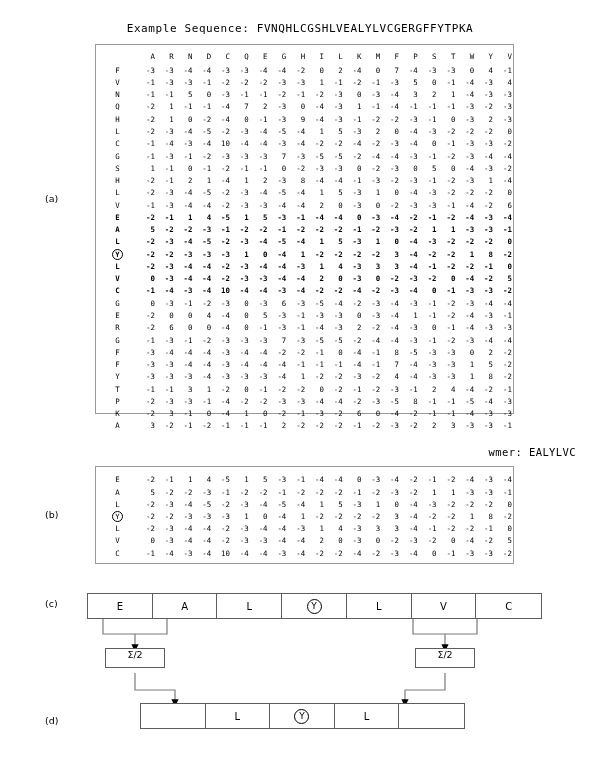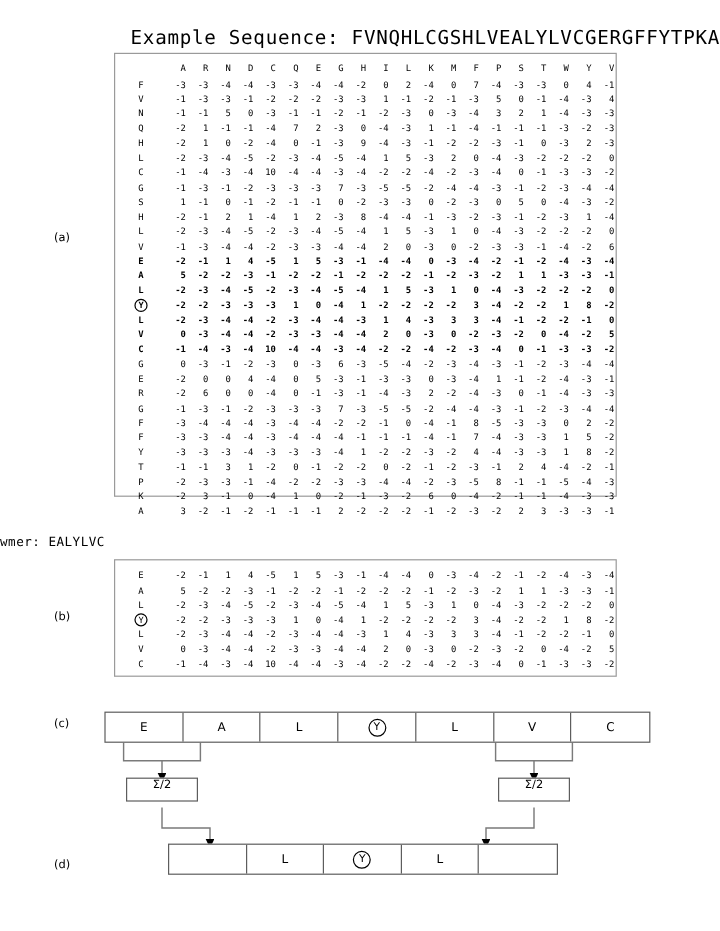--- a/index.html
+++ b/index.html
@@ -12,32 +12,32 @@
     overflow:hidden;
   }
   .panel-label{
     position:absolute;
     font-family:"DejaVu Sans", sans-serif;
     font-size:9.5px;
     color:#000;
   }
   
   #panel-a-title{
-    position:absolute;left:0;top:22px;width:600px;text-align:right;
+    position:absolute;left:0;top:22px;width:600px;text-align:center;
     font-family:"DejaVu Sans Mono", monospace;
-    font-size:16px;letter-spacing:.6px;
+    font-size:11px;letter-spacing:.6px;
   }
   #panel-a-box{
     position:absolute;left:95px;top:44px;width:419px;height:370px;
     border:1.4px solid #9a9a9a;
     box-sizing:border-box;
     background:#fff;
   }
   #panel-b-title{
-    position:absolute;left:0;top:446px;width:576px;text-align:left;
+    position:absolute;left:0;top:446px;width:576px;text-align:right;
     font-size:10.5px;letter-spacing:.4px;
   }
   #panel-b-box{
     position:absolute;left:95px;top:466px;width:419px;height:98px;
     border:1.4px solid #9a9a9a;
     box-sizing:border-box;
     background:#fff;
   }
   table.mat{
     border-collapse:collapse;

